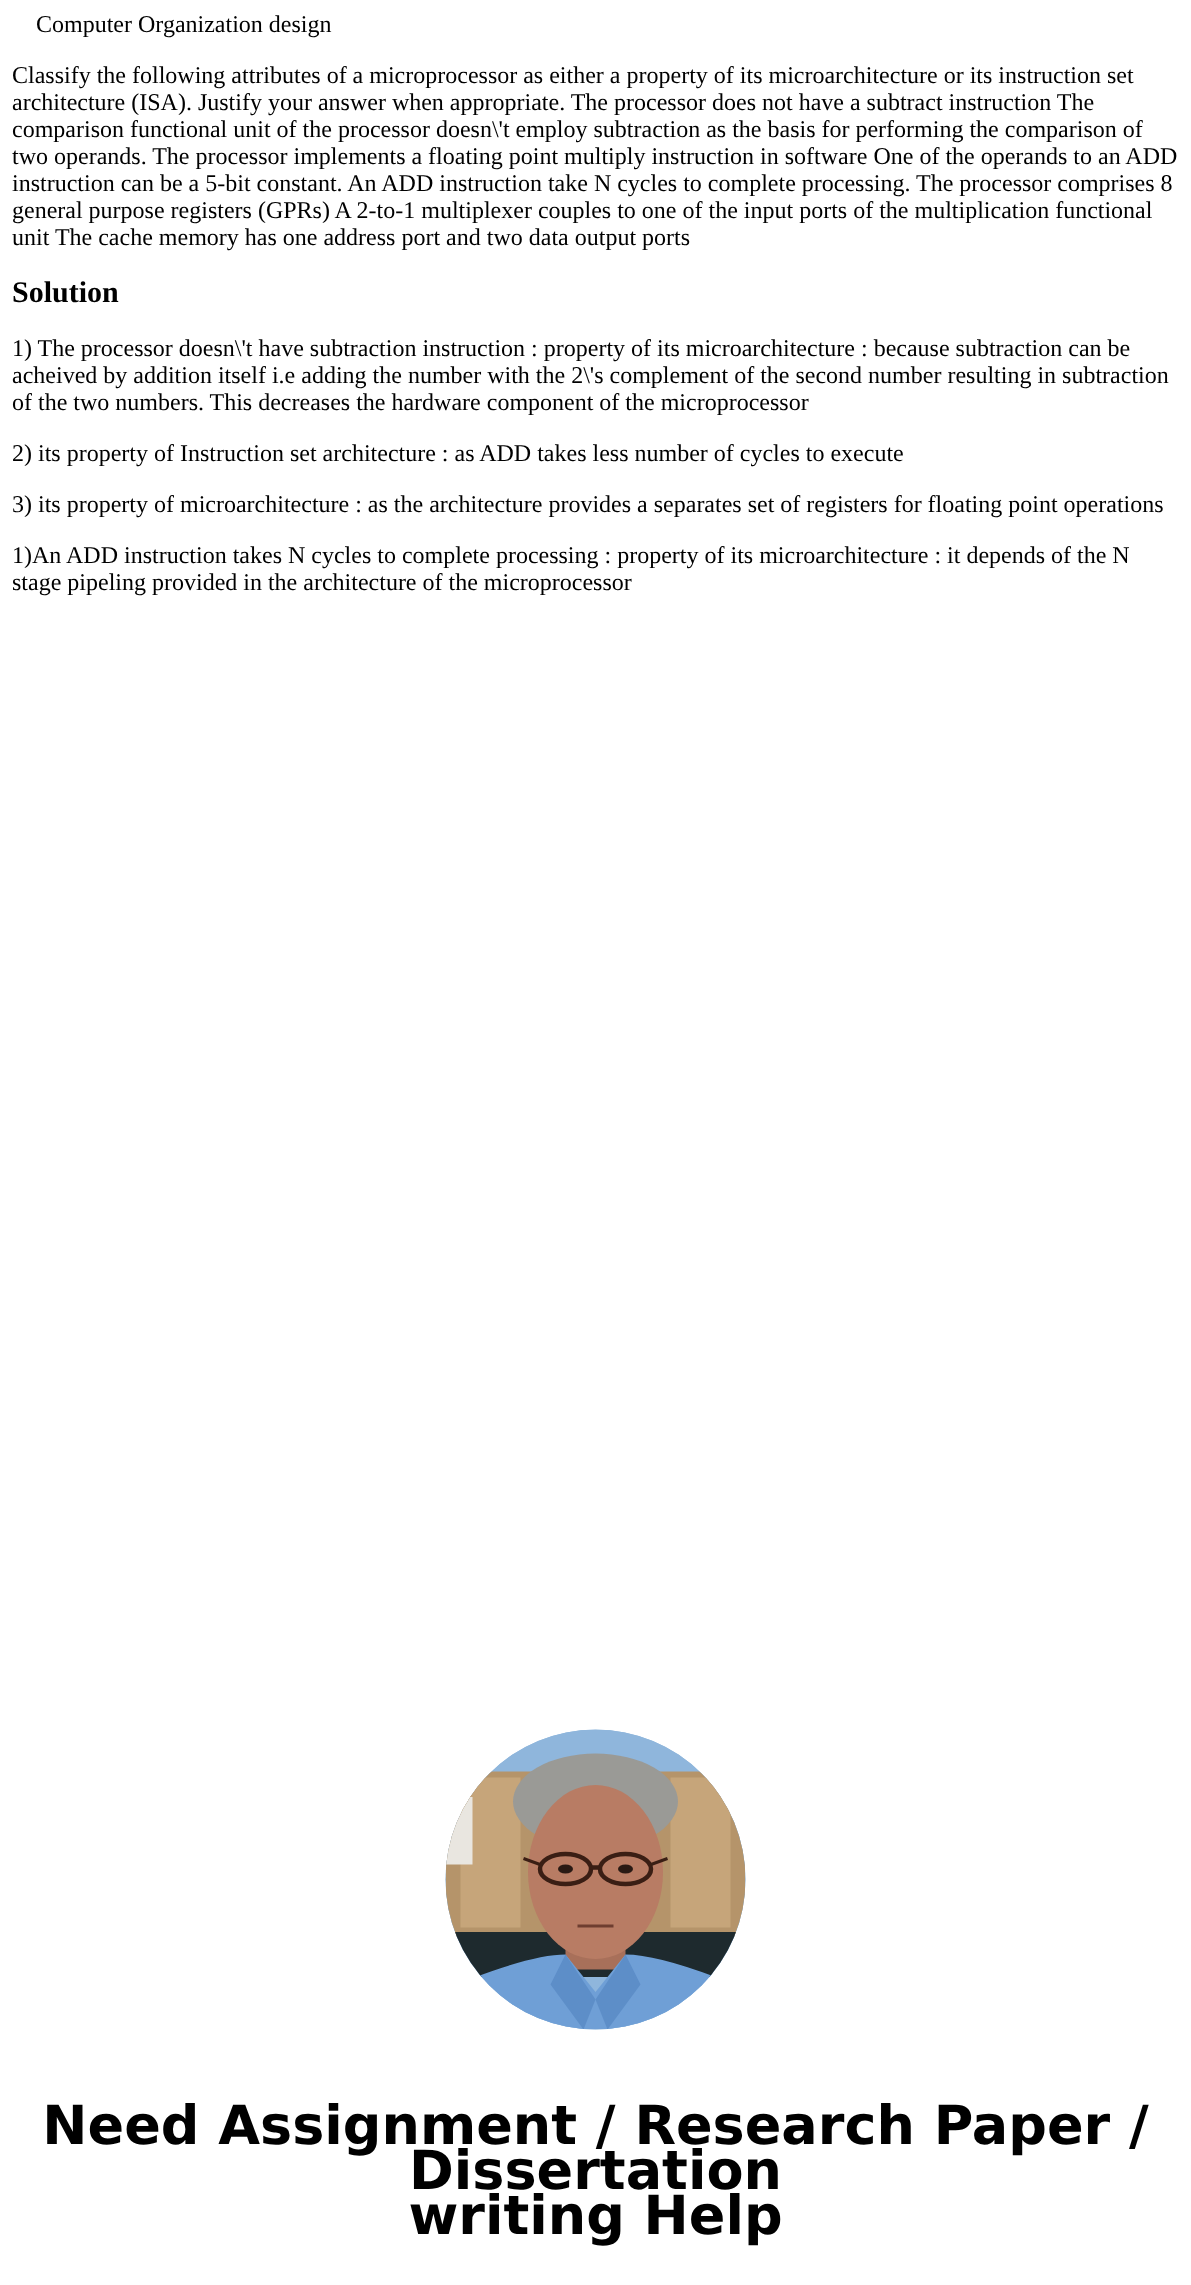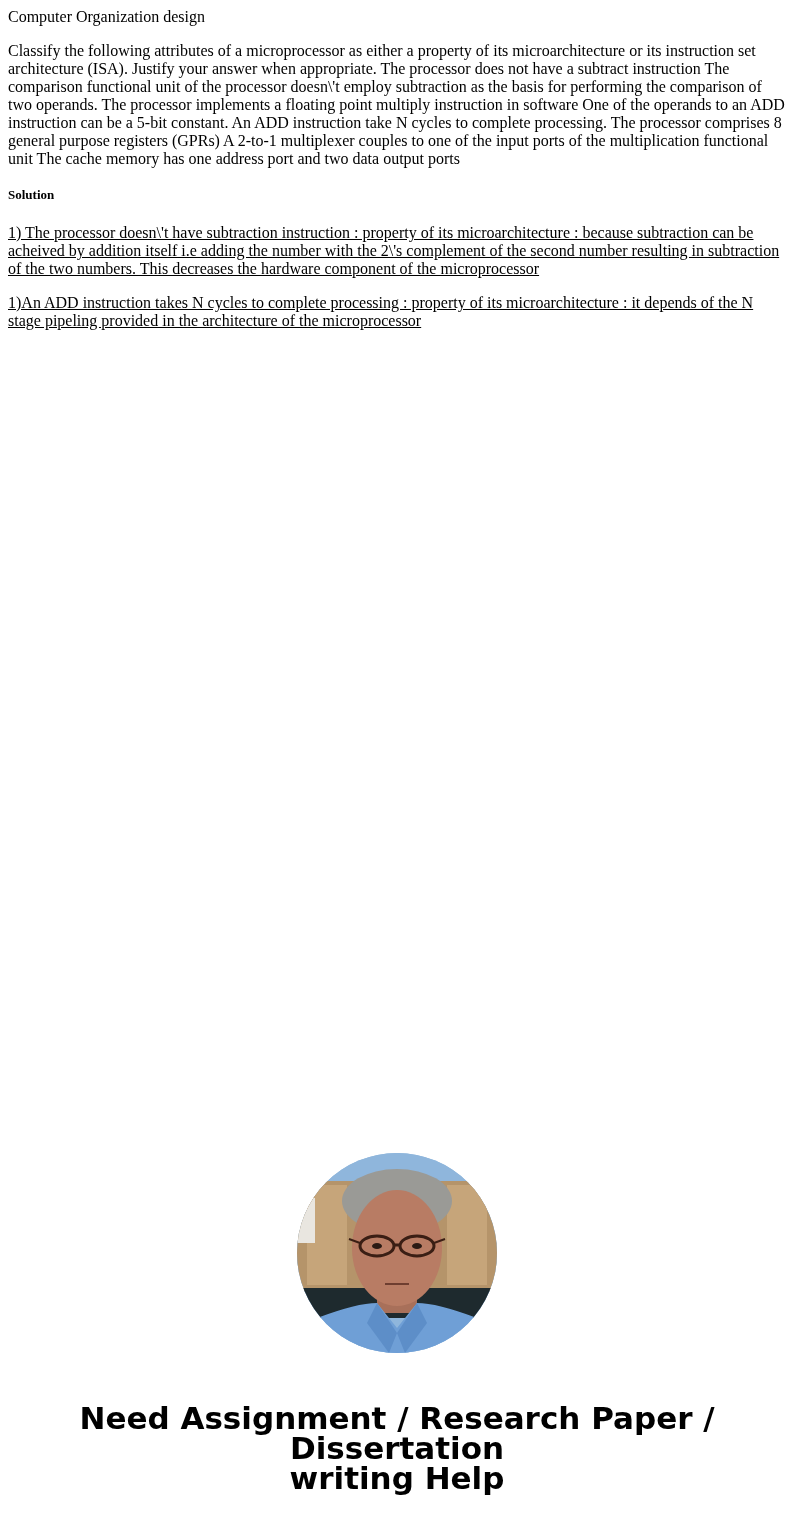--- a/index.html
+++ b/index.html
@@ -7,61 +7,63 @@
       width: 794px;
       height: 1523px;
       position: relative;
       font-family: "Liberation Serif", serif;
       font-size: 16px;
       line-height: 18px;
       color: #000;
       overflow: hidden;
     }
     .content { padding: 8px 8px 0 8px; }
-    .title { margin: 0 0 16px 0; }
+    .title { margin: 0 0 16px 16px; }
     .question { margin: 0 0 16px 0; }
     h3.solution-heading {
-      font-size: 13px;
+      font-size: 20px;
       font-weight: bold;
       margin: 12px 0 18px 0;
       line-height: 22px;
     }
-    .answer { margin: 0 0 16px 0; text-decoration: underline; }
+    .answer { margin: 0 0 16px 0; }
     .avatar-wrap {
       position: absolute;
       left: 297px;
       top: 1153px;
       width: 200px;
       height: 200px;
       border-radius: 50%;
       overflow: hidden;
       background: #8fb6dc;
     }
     .avatar-wrap svg { display: block; }
     .promo {
       position: absolute;
       left: 0;
       top: 1403px;
       width: 794px;
       text-align: center;
       font-family: "DejaVu Sans", sans-serif;
       font-weight: bold;
-      font-size: 31px;
+      font-size: 36px;
       line-height: 30px;
     }
     .promo div { margin: 0; }
   </style>
 </head>
 <body>
 
 <div class="content">
   <div class="title">Computer Organization design</div>
   <div class="question">Classify the following attributes of a microprocessor as either a property of its microarchitecture or its instruction set architecture (ISA). Justify your answer when appropriate. The processor does not have a subtract instruction The comparison functional unit of the processor doesn\'t employ subtraction as the basis for performing the comparison of two operands. The processor implements a floating point multiply instruction in software One of the operands to an ADD instruction can be a 5-bit constant. An ADD instruction take N cycles to complete processing. The processor comprises 8 general purpose registers (GPRs) A 2-to-1 multiplexer couples to one of the input ports of the multiplication functional unit The cache memory has one address port and two data output ports</div>
   <h3 class="solution-heading">Solution</h3>
   <div class="answer">1) The processor doesn\'t have subtraction instruction : property of its microarchitecture : because subtraction can be acheived by addition itself i.e adding the number with the 2\'s complement of the second number resulting in subtraction of the two numbers. This decreases the hardware component of the microprocessor</div>
+  <div class="answer">2) its property of Instruction set architecture : as ADD takes less number of cycles to execute</div>
+  <div class="answer">3) its property of microarchitecture : as the architecture provides a separates set of registers for floating point operations</div>
   <div class="answer">1)An ADD instruction takes N cycles to complete processing : property of its microarchitecture : it depends of the N stage pipeling provided in the architecture of the microprocessor</div>
 </div>
 
 <div class="avatar-wrap">
   <svg width="200" height="200" viewBox="0 0 200 200">
 
     <rect x="0" y="0" width="200" height="200" fill="#8fb6dc"></rect>
 
     <rect x="0" y="28" width="200" height="110" fill="#b5946a"></rect>
     <rect x="10" y="32" width="40" height="100" fill="#c6a57a"></rect>

